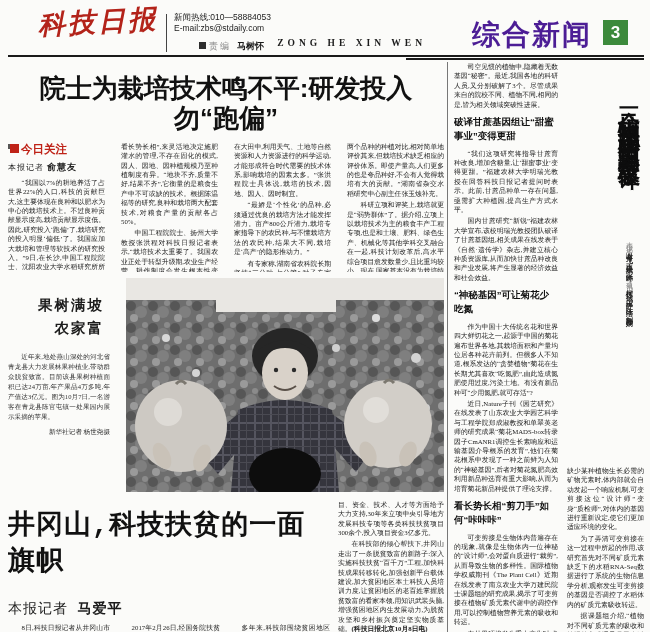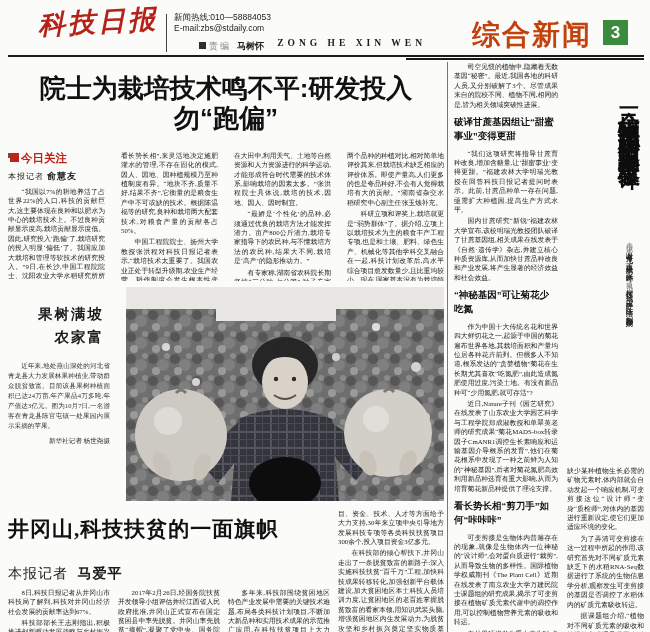--- a/index.html
+++ b/index.html
@@ -33,41 +33,41 @@
     font-family:"Liberation Sans",sans-serif;
   }
   .hdr-rule { position:absolute; top:55px; left:8px; right:6px; height:2px; background:#1a1a1a; }
   .hdr-rule2 { position:absolute; top:58px; right:6px; width:238px; height:2px; background:#1a1a1a; }
   
   .main-left { position:absolute; left:8px; top:62px; width:436px; height:570px; overflow:hidden; }
   .top-headline {
     margin-top:12px; font-size:26px; font-weight:900; text-align:center;
     letter-spacing:0px; line-height:1.15; font-family:"Liberation Sans",sans-serif; color:#111;
   }
-  .cols-top { display:flex; gap:16px; margin-top:17px; height:130px; overflow:hidden; }
+  .cols-top { display:flex; gap:16px; margin-top:8px; height:130px; overflow:hidden; }
   .cols-top .col { flex:1 1 0; overflow:hidden; }
   p.tiny { font-size:6.8px; line-height:9.4px; text-align:justify; margin-bottom:2px; text-indent:2em; color:#222; }
   p.tiny.noind { text-indent:0; }
   .focus-badge { font-size:11.5px; font-weight:900; color:#bf2318; font-family:"Liberation Sans",sans-serif; margin-bottom:4px; }
   .focus-sq { display:inline-block; width:9px; height:9px; background:#bf2318; margin-right:2px; position:relative; top:0px; }
   .focus-sq2 { display:inline-block; width:5px; height:5px; background:#555; margin-right:-3px; position:relative; top:-4px; }
   .byline { font-size:8px; margin:3px 0 4px; letter-spacing:1px; }
   .byline .nm { font-weight:bold; font-size:9px;text-align:right; }
   .dateline { font-weight:bold; }
   
   .photo-row { display:flex; margin-top:6px; height:214px;gap:8px; }
   .caption-col { width:110px; padding-right:8px; position:relative; overflow:hidden; }
   .cap-title { margin-top:16px; text-align:right; font-size:14.5px; font-weight:900; line-height:1.6; letter-spacing:2px; font-family:"Liberation Sans",sans-serif; padding-right:6px; }
   .cap-text { margin-top:12px; font-size:6.6px; line-height:10px; text-align:justify; text-indent:2em; color:#333; }
   .cap-credit { margin-top:6px; font-size:6.6px; text-align:right; color:#333; }
   .photo-box { width:318px; height:214px; overflow:hidden; background:#ddd; }
   
   .bottom-art { display:flex; gap:8px; margin-top:8px; }
   .ba-left { width:322px; }
-  .ba-headline { font-size:21px; font-weight:900; letter-spacing:1px; font-family:Liberation Serif, serif; margin-top:6px; color:#111; }
+  .ba-headline { font-size:27px; font-weight:900; letter-spacing:1px; font-family:Liberation Mono, monospace; margin-top:6px; color:#111; }
   .ba-byline { font-size:14px; margin:22px 0 5px; letter-spacing:1px;font-family:Liberation Mono, monospace; }
   .cols-bottom { display:flex; gap:8px; height:86px; overflow:hidden; }
   .cols-bottom .col { flex:1 1 0; overflow:hidden; }
   .ba-col4 { width:106px; height:150px; overflow:hidden; }
   
   .vdiv { position:absolute; left:447px; top:62px; bottom:0; width:1px; background:#777; }
   .sidebar { position:absolute; left:454px; top:62px; width:190px; height:570px; overflow:hidden; display:flex; gap:9px; }
   .sb-colA { width:104px; overflow:hidden; }
   .sb-sub { font-size:9.5px; font-weight:900; text-align:left; line-height:1.5; margin:6px 0 5px; font-family:"Liberation Sans",sans-serif; color:#111; }
   .sb-colB { width:77px; position:relative; }
@@ -85,21 +85,21 @@
   <div class="masthead">科技日报</div>
   <div class="hdr-div"></div>
   <div class="hotline">
     <div>新闻热线:010—58884053</div>
     <div>E-mail:zbs@stdaily.com</div>
   </div>
   <div class="editor-line">
     <span class="editor-sq"></span><span class="editor-label">责编</span><span class="editor-name">马树怀</span>
   </div>
   <div class="section-en">ZONG HE XIN WEN</div>
-  <div class="section-cn" style="color:#c2410c">综合新闻</div>
+  <div class="section-cn" style="color:#4c1d95">综合新闻</div>
   <div class="page-box" style="background:#3c8a3c">3</div>
 </div>
 <div class="hdr-rule"></div>
 <div class="hdr-rule2"></div>
 
 <div class="main-left">
 
   <h1 class="top-headline">院士为栽培技术鸣不平:研发投入勿“跑偏”</h1>
 
   <div class="cols-top">

